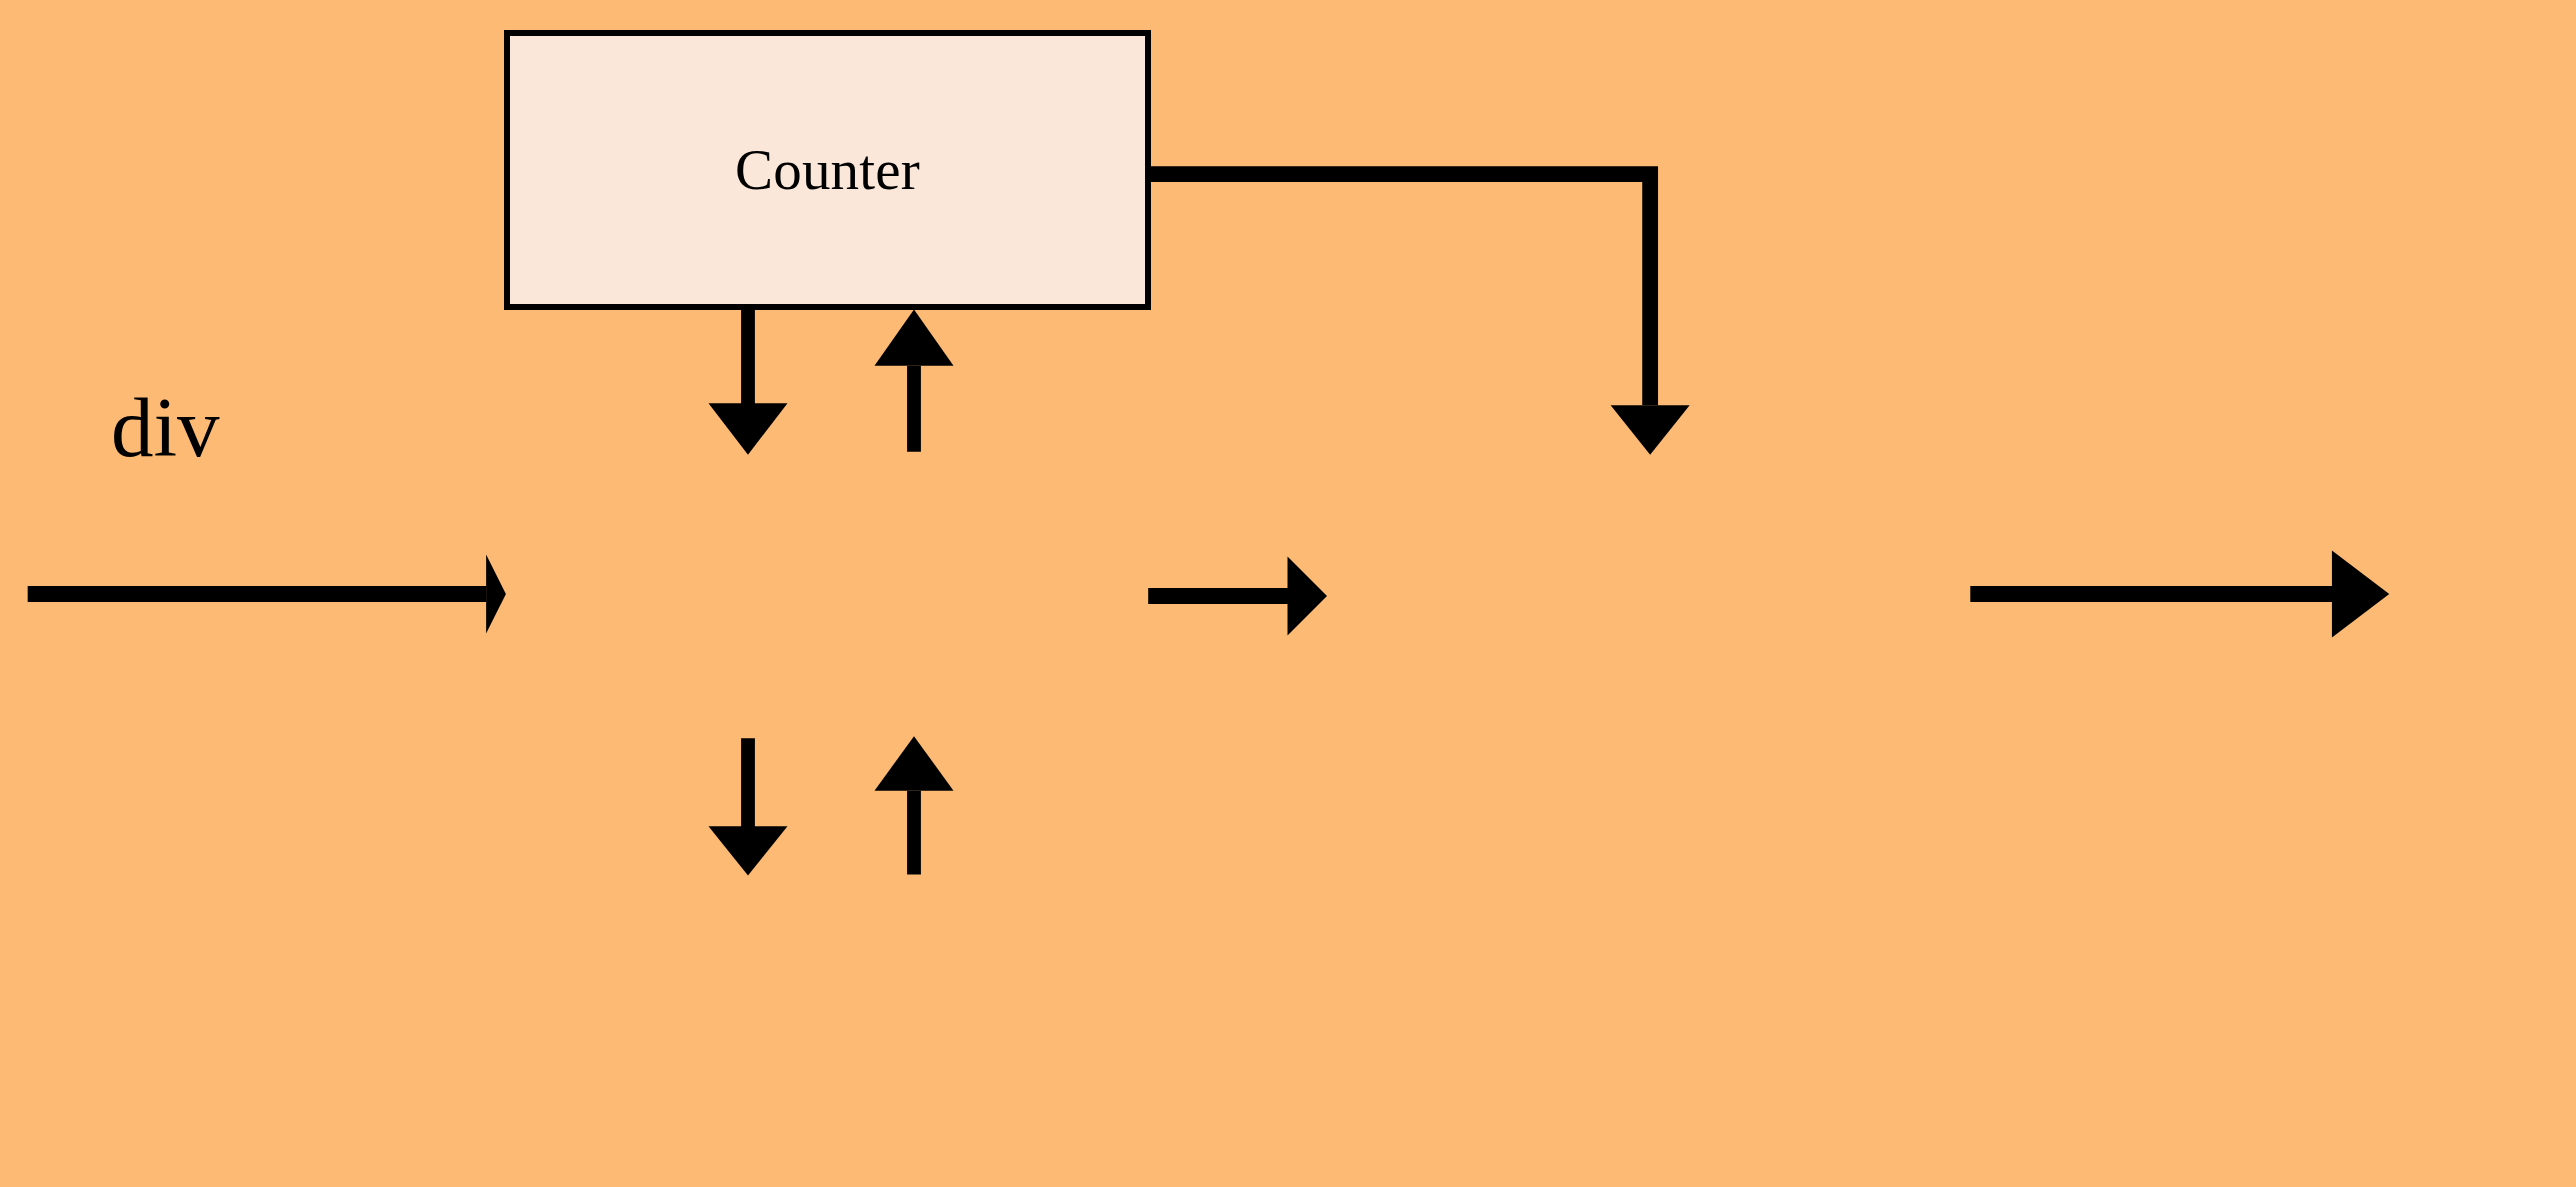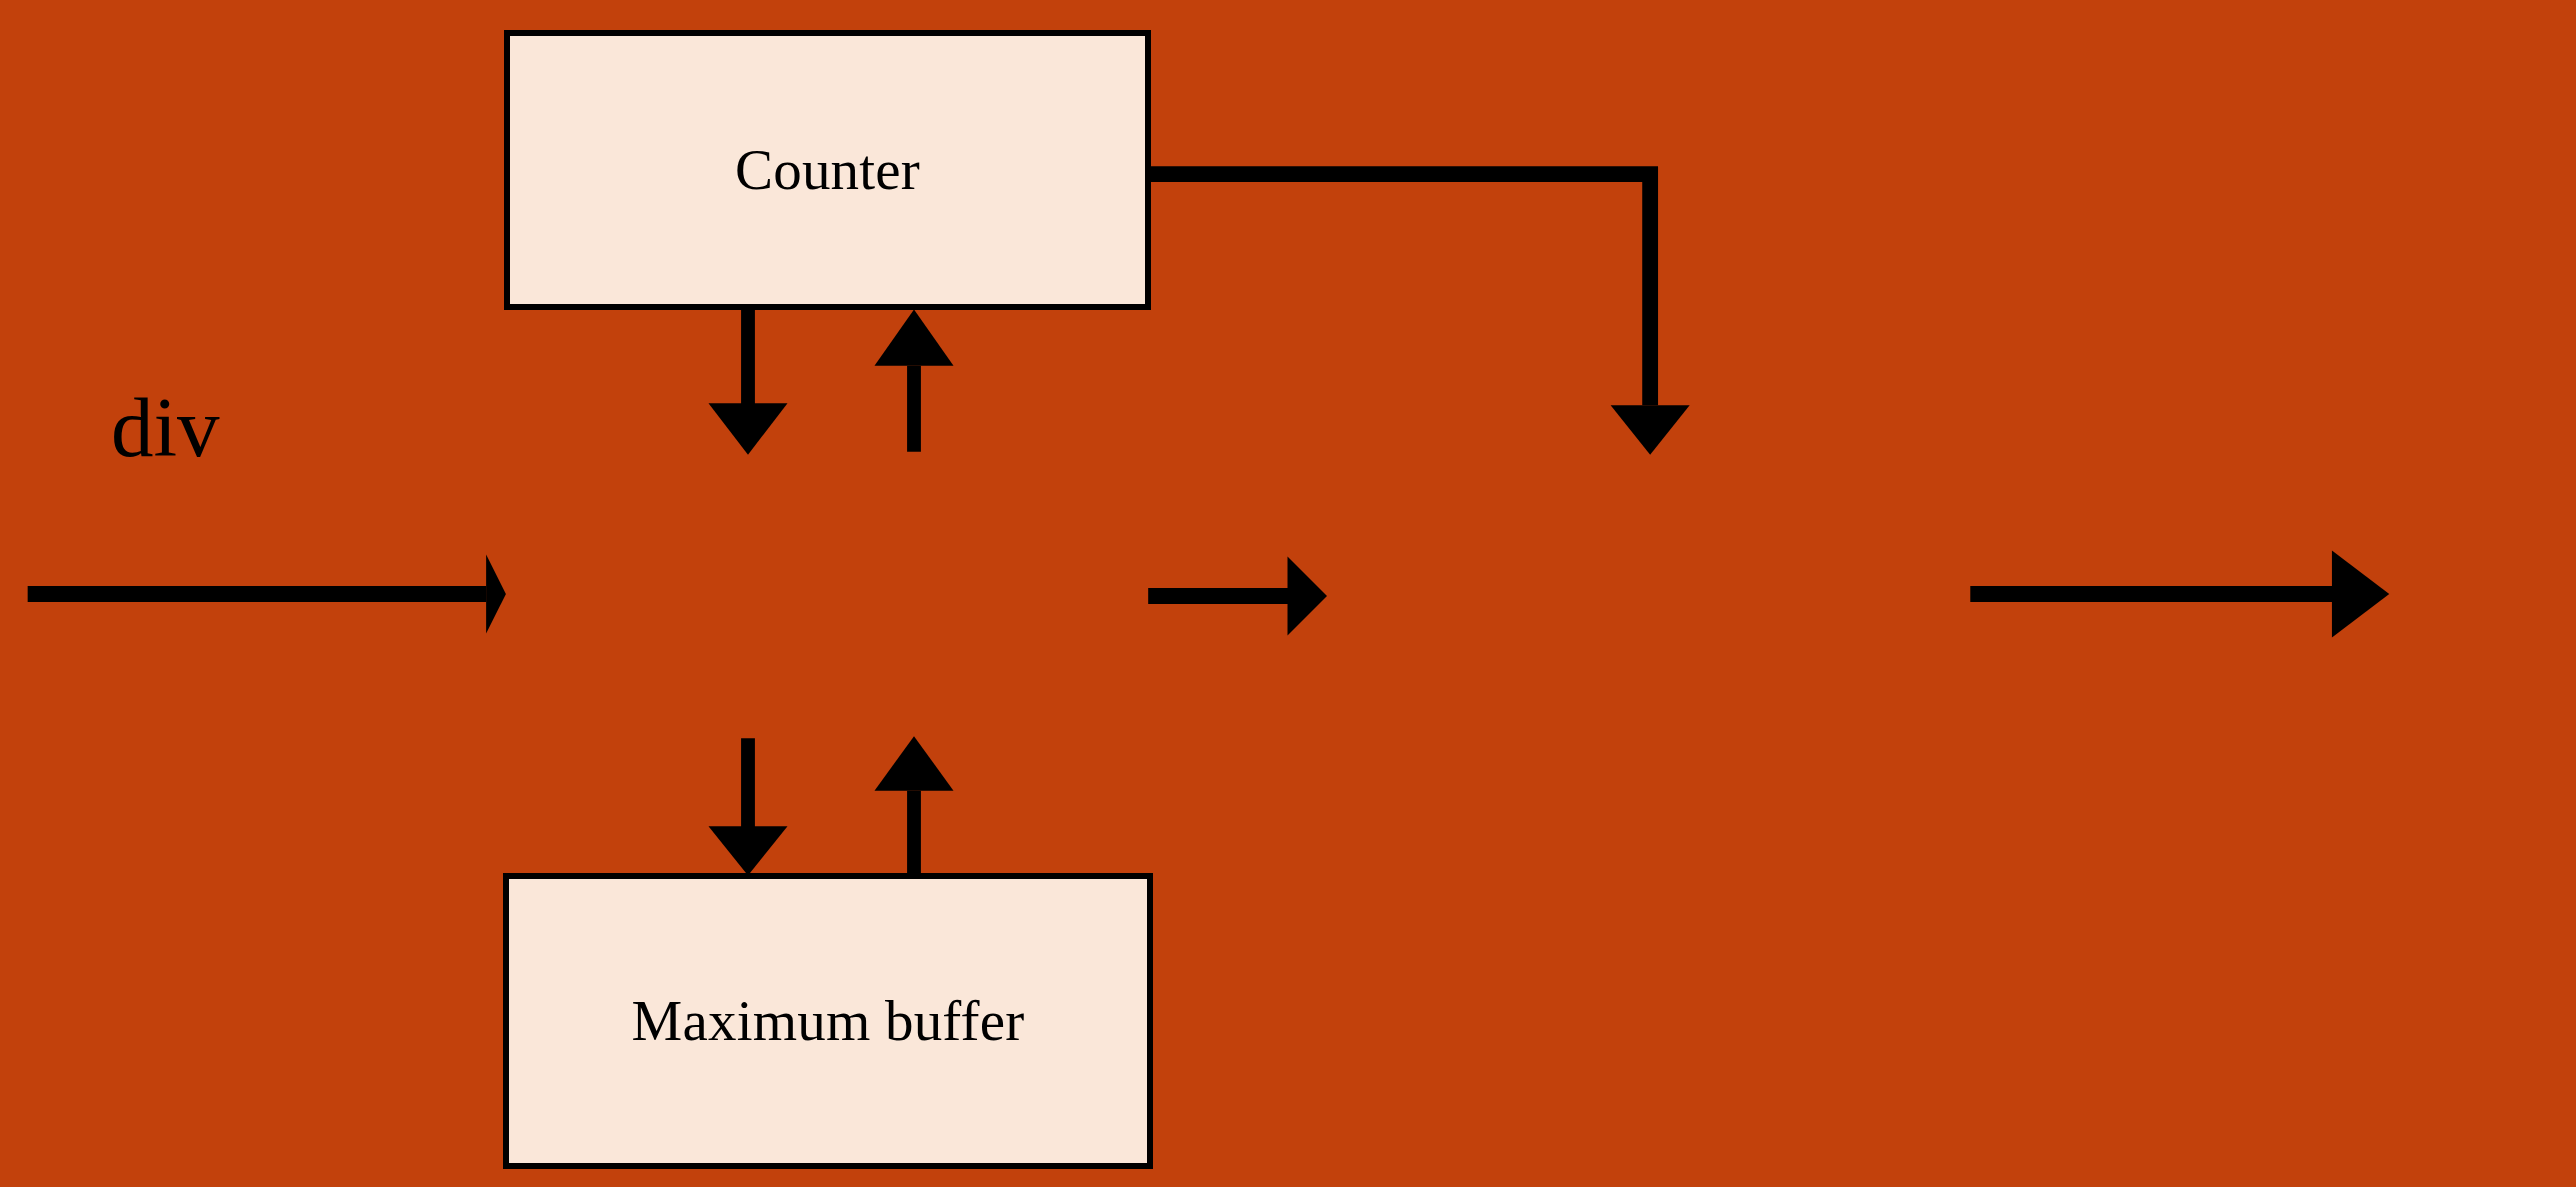--- a/index.html
+++ b/index.html
@@ -8,21 +8,21 @@
     padding: 0;
     background: #ffffff;
   }
   body {
     font-family: "Liberation Serif", "DejaVu Serif", serif;
   }
   #diagram-root {
     position: relative;
     width: 2576px;
     height: 1188px;
-    background: #c2410c;
+    background: #fdba74;
     overflow: hidden;
   }
   #diagram-svg {
     position: absolute;
     left: 0;
     top: 0;
     width: 2576px;
     height: 1188px;
   }
   .block {
@@ -107,22 +107,19 @@
       <polygon points="2360,557 2418,601 2360,645" fill="#000000"></polygon>
     </g>
 
   </svg>
 
   <div class="block" id="block-counter">
     <span class="block-label">Counter</span>
   </div>
 
 
-  <div class="block" id="block-maximum-buffer">
-    <span class="block-label">Maximum buffer</span>
-  </div>
 
 
   <span class="port-label" id="label-div">div</span>
 
 
 </div>
 
 
 </body></html>

